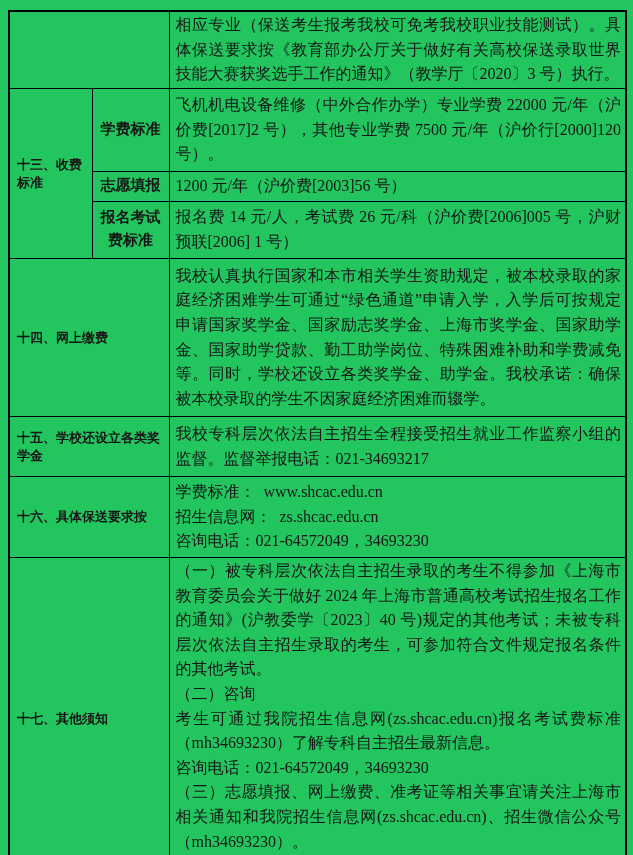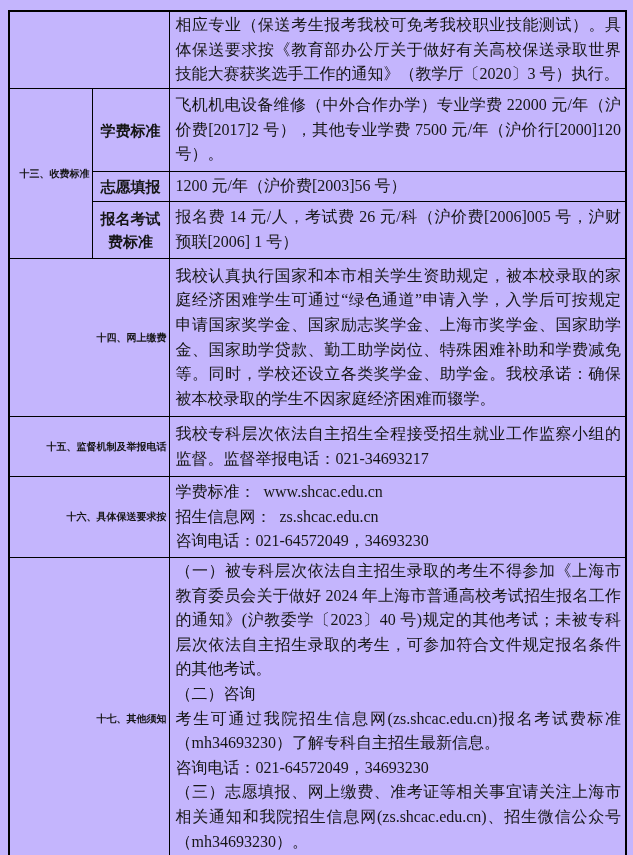--- a/index.html
+++ b/index.html
@@ -11,48 +11,48 @@
     width: 633px;
     height: 855px;
     overflow: hidden;
     font-family: "Liberation Serif", "DejaVu Serif", serif;
     color: #161616;
   }
   .page {
     position: relative;
     width: 633px;
     height: 855px;
-    background: #c4b5fd;
+    background: #22c55e;
   }
   table.info-table {
     position: absolute;
     left: 8px;
     top: 10px;
     width: 617px;
     border-collapse: collapse;
     table-layout: fixed;
     border: 2px solid #000;
   }
   td {
     border: 1px solid #000;
     vertical-align: middle;
     overflow: hidden;
   }
   
   .sec-label {
     font-family: "Liberation Sans", "DejaVu Sans", sans-serif;
     font-weight: 700;
-    font-size: 10px;
+    font-size: 13px;
     line-height: 18px;
     padding: 2px 2px 2px 7px;
-    text-align: right;
+    text-align: left;
   }
   
   .sub-label {
-    font-family: Liberation Sans, sans-serif;
+    font-family: Liberation Mono, monospace;
     font-weight: 700;
     font-size: 15px;
     line-height: 23px;
     padding: 2px 3px;
     text-align: center;
   }
   
   .content {
     font-size: 16px;
     line-height: 24.6px;
@@ -108,21 +108,21 @@
     </tr>
 
     <tr>
       <td colspan="2" class="sec-label">十四、网上缴费</td>
       <td class="content" style="height:155px">
         <p>我校认真执行国家和本市相关学生资助规定，被本校录取的家庭经济困难学生可通过“绿色通道”申请入学，入学后可按规定申请国家奖学金、国家励志奖学金、上海市奖学金、国家助学金、国家助学贷款、勤工助学岗位、特殊困难补助和学费减免等。同时，学校还设立各类奖学金、助学金。我校承诺：确保被本校录取的学生不因家庭经济困难而辍学。</p>
       </td>
     </tr>
 
     <tr>
-      <td colspan="2" class="sec-label">十五、监督机制及举报电话</td>
+      <td colspan="2" class="sec-label">十五、学校还设立各类奖学金</td>
       <td class="content" style="height:57px">
         <p>我校专科层次依法自主招生全程接受招生就业工作监察小组的监督。监督举报电话：021-34693217</p>
       </td>
     </tr>
 
     <tr>
       <td colspan="2" class="sec-label">十六、具体保送要求按</td>
       <td class="content" style="height:78px">
         <div class="line">学费标准：  www.shcac.edu.cn</div>
         <div class="line">招生信息网：  zs.shcac.edu.cn</div>

